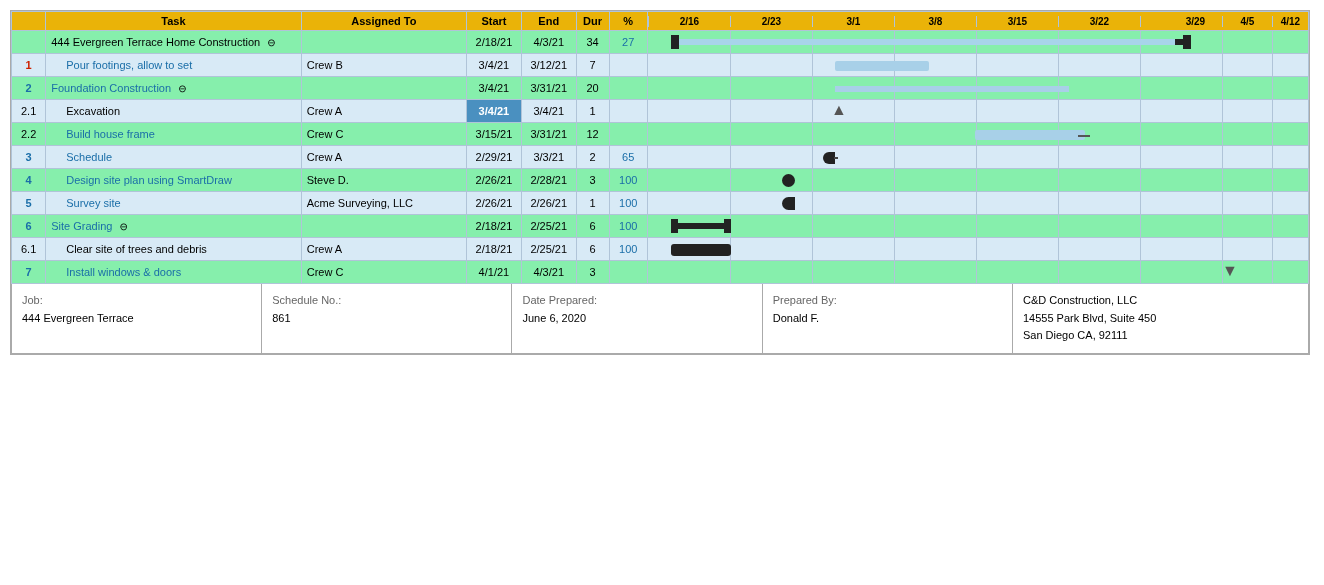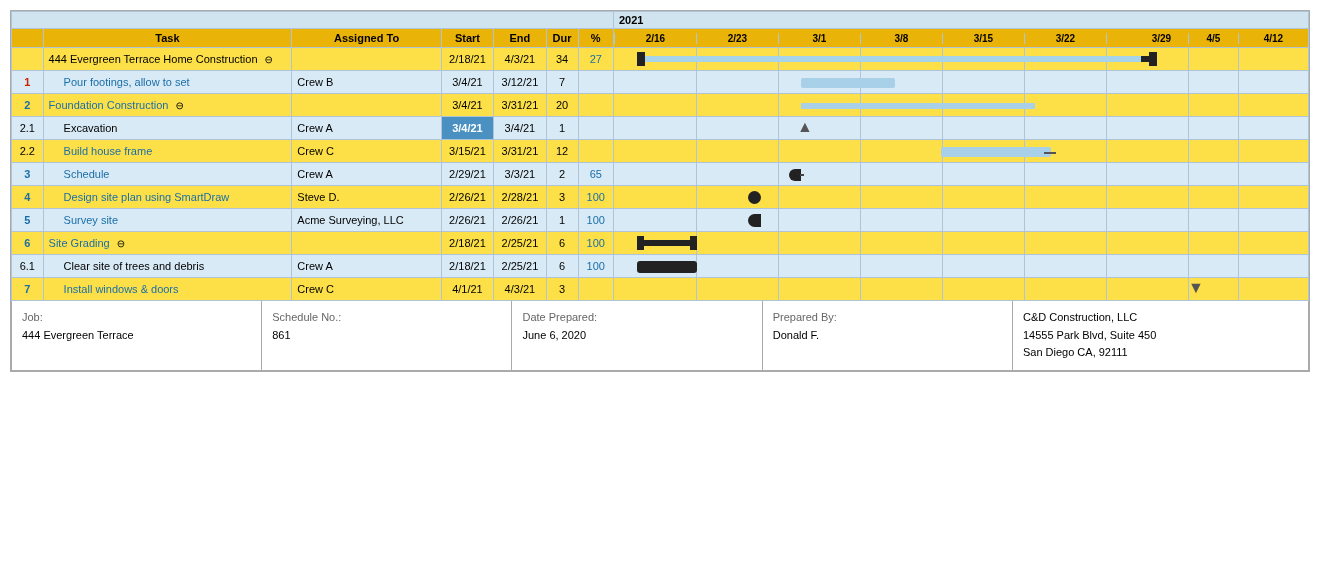--- a/index.html
+++ b/index.html
@@ -7,21 +7,21 @@
     
     .container { border: 1px solid #aaa; width: 1300px; }
     
     table { width: 100%; border-collapse: collapse; }
     
     th, td { border: 1px solid #b0c4d8; padding: 3px 5px; white-space: nowrap; }
     
     .header-top { background: #d0e4f0; }
     .header-row { background: #eab308; }
     
-    .row-main { background: #fde047; padding-left: 8px; }
+    .row-main { background: #86efac; padding-left: 8px; }
     .row-shaded { background: #d8eaf6; }
     
     .col-num { width: 40px; text-align: center; }
     .col-task { width: 270px; }
     .col-assigned { width: 200px; }
     .col-start { width: 60px; text-align: center; }
     .col-end { width: 60px; text-align: center; }
     .col-dur { width: 35px; text-align: center; }
     .col-pct { width: 40px; text-align: center; }
     
@@ -60,46 +60,40 @@
       <col style="width:40px">
       <col style="width:270px">
       <col style="width:195px">
       <col style="width:58px">
       <col style="width:58px">
       <col style="width:35px">
       <col style="width:45px">
       <col style="width:*">
     </colgroup>
     <thead>
-      <tr class="header-top">
-        <th colspan="7" style="border-bottom:none; background:#d0e4f0;"></th>
-        <th style="background:#d0e4f0; border-bottom:none; text-align:left; padding:2px 5px;">
-          <span style="font-weight:bold;">2021</span>
-        </th>
-      </tr>
       <tr class="header-row">
         <th class="col-num"></th>
         <th class="col-task">Task</th>
         <th class="col-assigned">Assigned To</th>
         <th class="col-start">Start</th>
         <th class="col-end">End</th>
         <th class="col-dur">Dur</th>
         <th class="col-pct">%</th>
         <th class="gantt-cell">
 
           <div style="display:flex; width:100%;">
             <div style="width:82px; text-align:center; font-size:10px; border-left:1px solid #b0c4d8;">2/16</div>
             <div style="width:82px; text-align:center; font-size:10px; border-left:1px solid #b0c4d8;">2/23</div>
             <div style="width:82px; text-align:center; font-size:10px; border-left:1px solid #b0c4d8;">3/1</div>
             <div style="width:82px; text-align:center; font-size:10px; border-left:1px solid #b0c4d8;">3/8</div>
             <div style="width:82px; text-align:center; font-size:10px; border-left:1px solid #b0c4d8;">3/15</div>
             <div style="width:82px; text-align:center; font-size:10px; border-left:1px solid #b0c4d8;">3/22</div>
             <div style="width:82px; text-align:center; font-size:10px; border-left:1px solid #b0c4d8;padding-left:28px;">3/29</div>
             <div style="width:50px; text-align:center; font-size:10px; border-left:1px solid #b0c4d8;">4/5</div>
-            <div style="width:70px; font-size:10px; border-left:1px solid #b0c4d8;">4/12</div>
+            <div style="width:36px; font-size:10px; border-left:1px solid #b0c4d8;">4/12</div>
           </div>
         </th>
       </tr>
     </thead>
     <tbody>
 
       <tr class="row-main">
         <td class="col-num"></td>
         <td class="col-task">
           <span>444 Evergreen Terrace Home Construction</span>

